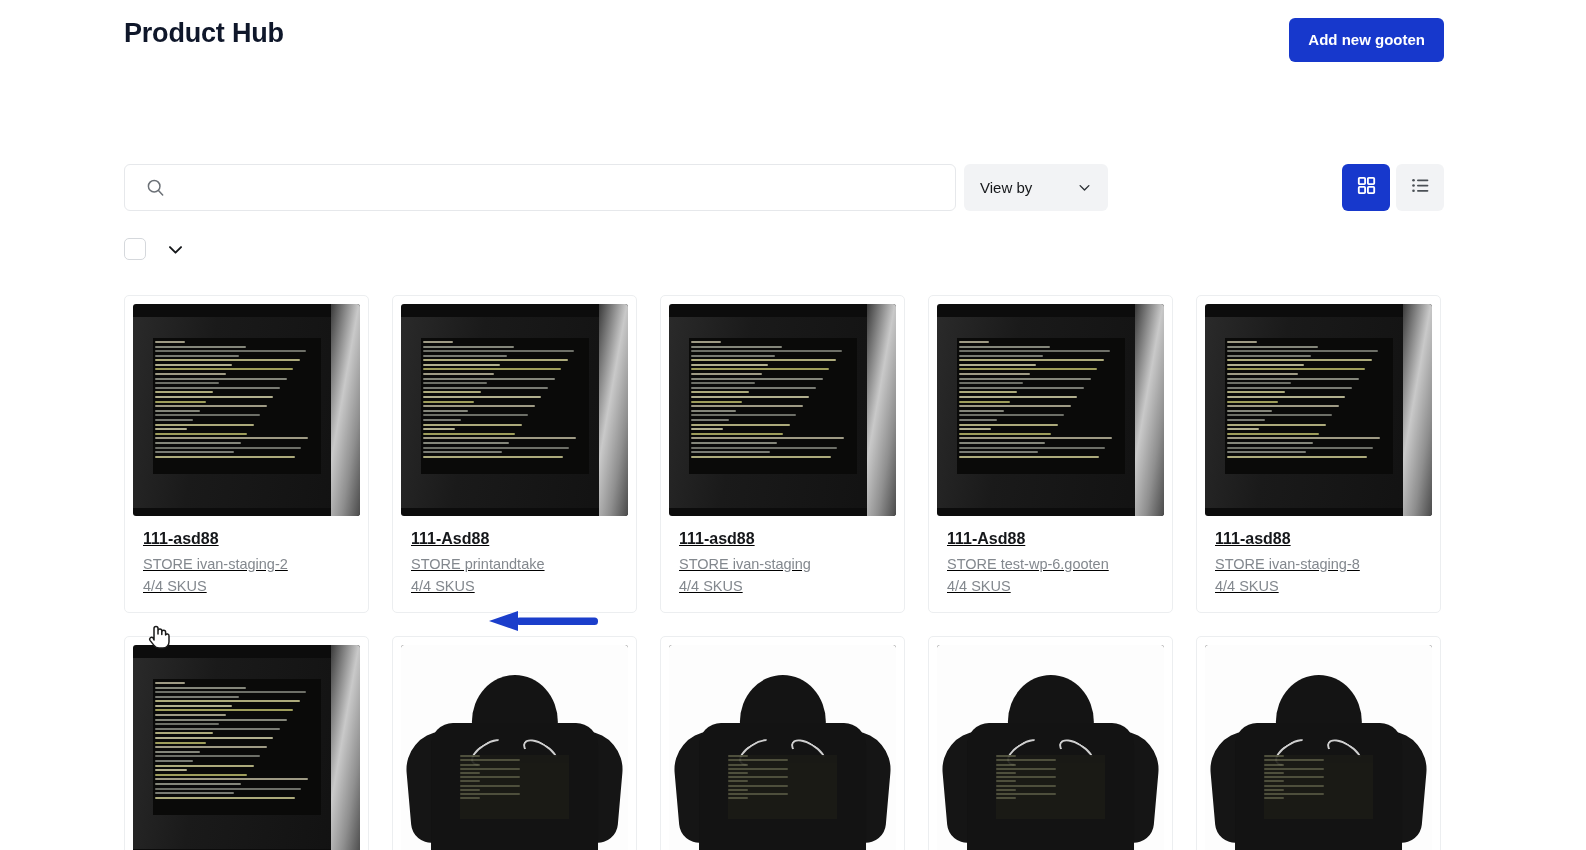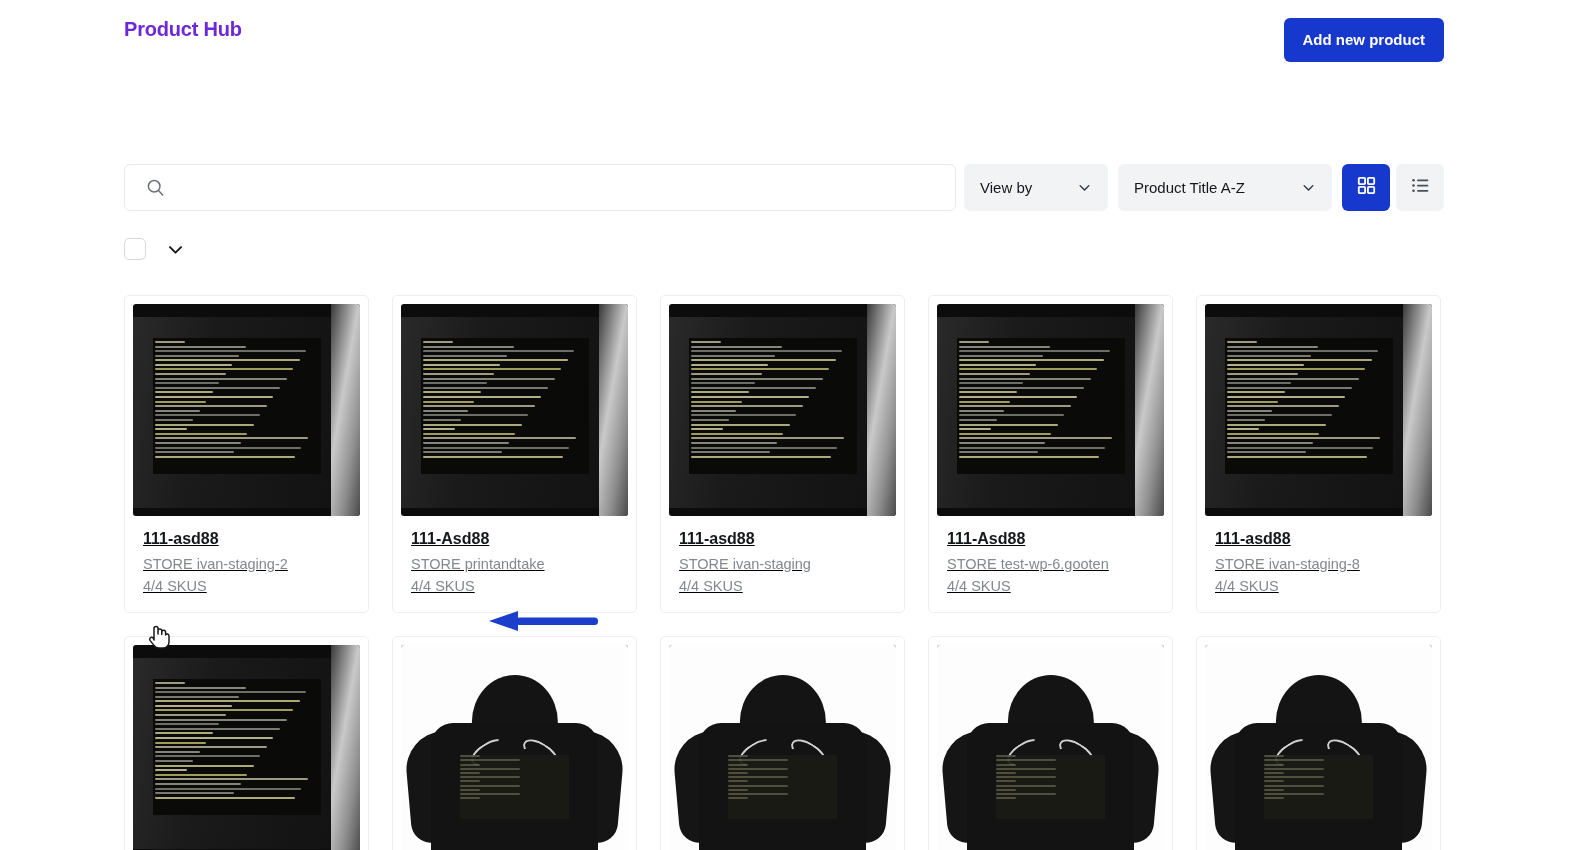--- a/index.html
+++ b/index.html
@@ -11,21 +11,21 @@
     overflow: hidden;
   }
   .page { position: relative; width: 1586px; height: 850px; background:#fff; }
 
   
   .header {
     position: absolute; left: 124px; top: 18px; width: 1320px; height: 52px;
   }
   .page-title {
     position: absolute; left: 0; top: 0;
-    font-size: 20px; font-weight: bold; color: #6d28d9; letter-spacing: -0.2px;
+    font-size: 27px; font-weight: bold; color: #0f172a; letter-spacing: -0.2px;
   }
   .add-btn {
     position: absolute; right: 0; top: 0;
     background: #1738cc; color: #ffffff;
     border: none; border-radius: 6px;
     font-family: "Liberation Sans", sans-serif;
     font-size: 15px; font-weight: bold;
     padding: 0 19px; height: 44px; line-height: 44px;
     cursor: pointer; white-space: nowrap;
   }
@@ -166,21 +166,21 @@
   .arrow-anno { position: absolute; left: 484px; top: 607px; }
   .cursor-anno { position: absolute; left: 146px; top: 621px; }
 </style>
 </head>
 <body>
 
 <div class="page">
 
   <div class="header">
     <div class="page-title">Product Hub</div>
-    <button class="add-btn">Add new product</button>
+    <button class="add-btn">Add new gooten</button>
   </div>
 
 
   <div class="toolbar">
 
     <div class="search-box">
       <span class="search-icon">
         <svg width="21" height="21" viewBox="0 0 24 24" fill="none" stroke="#6b7076" stroke-width="1.7">
           <circle cx="10.5" cy="10.5" r="6.6"></circle>
             <line x1="15.4" y1="15.4" x2="20.2" y2="20.6" stroke-linecap="round"></line>
@@ -191,28 +191,20 @@
 
     <div class="pill" id="viewby">
       <span class="lbl">View by</span>
       <span class="chev">
         <svg width="15" height="15" viewBox="0 0 24 24" fill="none" stroke="#2b2f34" stroke-width="2.2" stroke-linecap="round" stroke-linejoin="round">
             <polyline points="5,9 12,16 19,9"></polyline>
           </svg>
       </span>
     </div>
 
-    <div class="pill" id="sortby">
-      <span class="lbl">Product Title A-Z</span>
-      <span class="chev">
-        <svg width="15" height="15" viewBox="0 0 24 24" fill="none" stroke="#2b2f34" stroke-width="2.2" stroke-linecap="round" stroke-linejoin="round">
-            <polyline points="5,9 12,16 19,9"></polyline>
-          </svg>
-      </span>
-    </div>
 
     <div class="viewtoggle" id="grid-toggle">
       <span>
         <svg width="21" height="21" viewBox="0 0 24 24" fill="none" stroke="#ffffff" stroke-width="2.1">
           <rect x="3.2" y="3.2" width="7.2" height="7.2" rx="1"></rect>
           <rect x="13.6" y="3.2" width="7.2" height="7.2" rx="1"></rect>
           <rect x="3.2" y="13.6" width="7.2" height="7.2" rx="1"></rect>
           <rect x="13.6" y="13.6" width="7.2" height="7.2" rx="1"></rect>
         </svg>
       </span>

